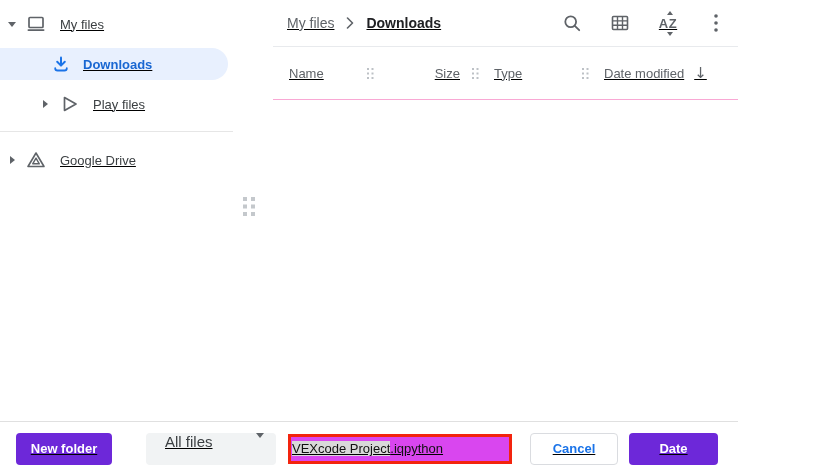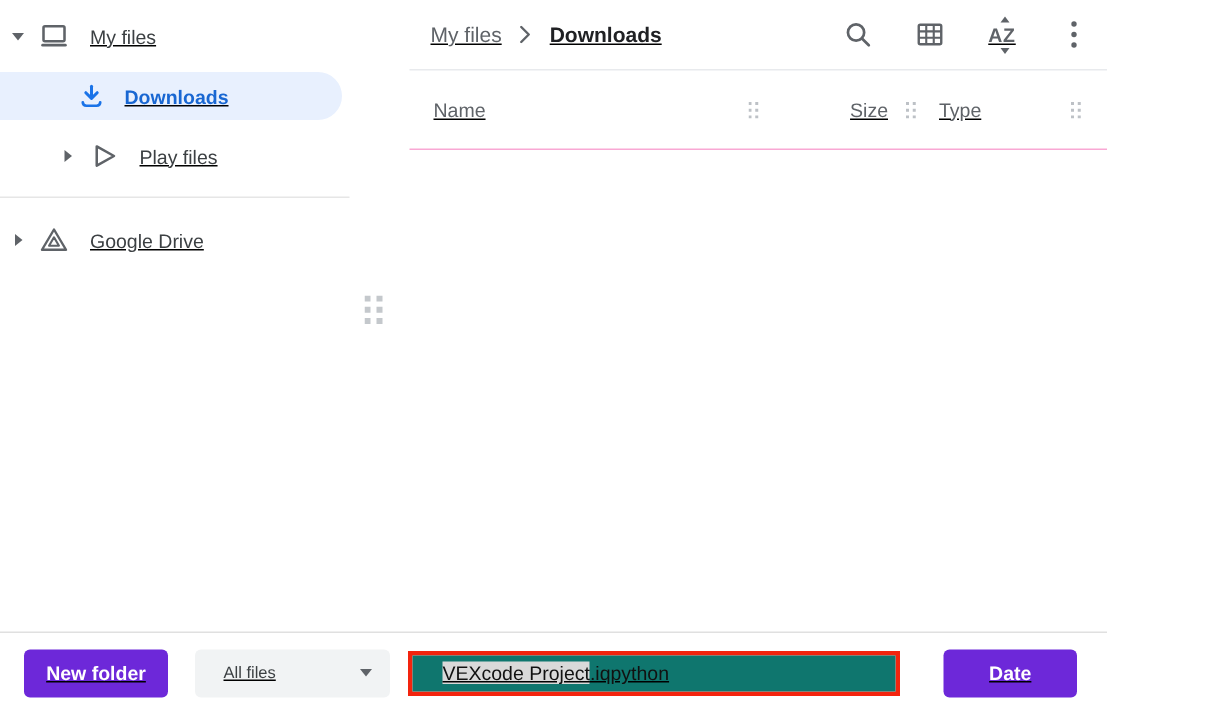--- a/index.html
+++ b/index.html
@@ -109,44 +109,44 @@
   }
   .btn {
     height: 32px; border-radius: 4px;
     display: flex; align-items: center; justify-content: center;
     font-size: 13px; font-weight: 700; cursor: pointer;
     border: none; flex: none;
   }
   .btn-primary { background: #6d28d9; color: #fff; }
   .btn-new-folder { width: 96px; }
   .select-filter {
-    margin-left: 18px; width: 130px; height: 32px; flex: none;
+    margin-left: 34px; width: 130px; height: 32px; flex: none;
     background: #f1f3f4; border-radius: 4px;
-    display: flex; align-items: center;
+    display: flex; 
     padding: 0 12px 0 19px;
-    font-size: 11px; color: #3c4043; cursor: pointer;
+    font-size: 15px; color: #3c4043; cursor: pointer;
   }
   .dd-caret {
     margin-left: auto;
     width: 0; height: 0;
     border-left: 4px solid transparent; border-right: 4px solid transparent;
     border-top: 5px solid #5f6368;
   }
   .filename-outer {
     margin-left: 12px; margin-right: 18px;
     flex: 1; height: 30px;
     border: 3px solid #f3240e;
     background: #fff;
     display: flex; align-items: center;
   }
   .filename-inner {
     width: 100%; height: 100%;
-    background: #0f766e;
-    display: flex; align-items: center;
-    padding-left: 20px;
+    background: #d946ef;
+    display: flex; align-items: center;
+    padding-left: 1px;
     font-size: 13px; color: #111;
     white-space: nowrap; overflow: hidden;
   }
   .filename-inner .sel { background: #d9d9d9; }
   .btn-cancel {
     width: 88px; background: #fff; color: #1a73e8;
     border: 1px solid #dadce0;
   }
   .btn-save { width: 89px; margin-left: 11px; }
 </style>
@@ -281,20 +281,24 @@
               <g fill="#bdc1c6">
                 <rect width="2" height="2"></rect>
                 <rect x="4.5" width="2" height="2"></rect>
                 <rect y="4.5" width="2" height="2"></rect>
                 <rect x="4.5" y="4.5" width="2" height="2"></rect>
                 <rect y="9" width="2" height="2"></rect>
                 <rect x="4.5" y="9" width="2" height="2"></rect>
               </g>
             </svg>
         </span>
+        <span class="col-date">
+          <span>Date modified</span>
+          <span class="sort-arrow">↓</span>
+        </span>
       </div>
 
       <div class="file-area"></div>
     </div>
   </div>
 
   <div class="splitter-grip">
     <svg width="13" height="19" viewBox="0 0 13 19">
       <g fill="#c4c8cc">
         <rect width="4" height="4"></rect>
@@ -312,15 +316,16 @@
     <div class="select-filter">
       <span>All files</span>
       <span class="dd-caret"></span>
     </div>
     <div class="filename-outer">
       <div class="filename-inner">
         <span class="sel">VEXcode Project</span>
           <span>.iqpython</span>
       </div>
     </div>
+    <button class="btn btn-cancel">Cancel</button>
     <button class="btn btn-primary btn-save">Date</button>
   </div>
 </div>
 
 </body></html>

